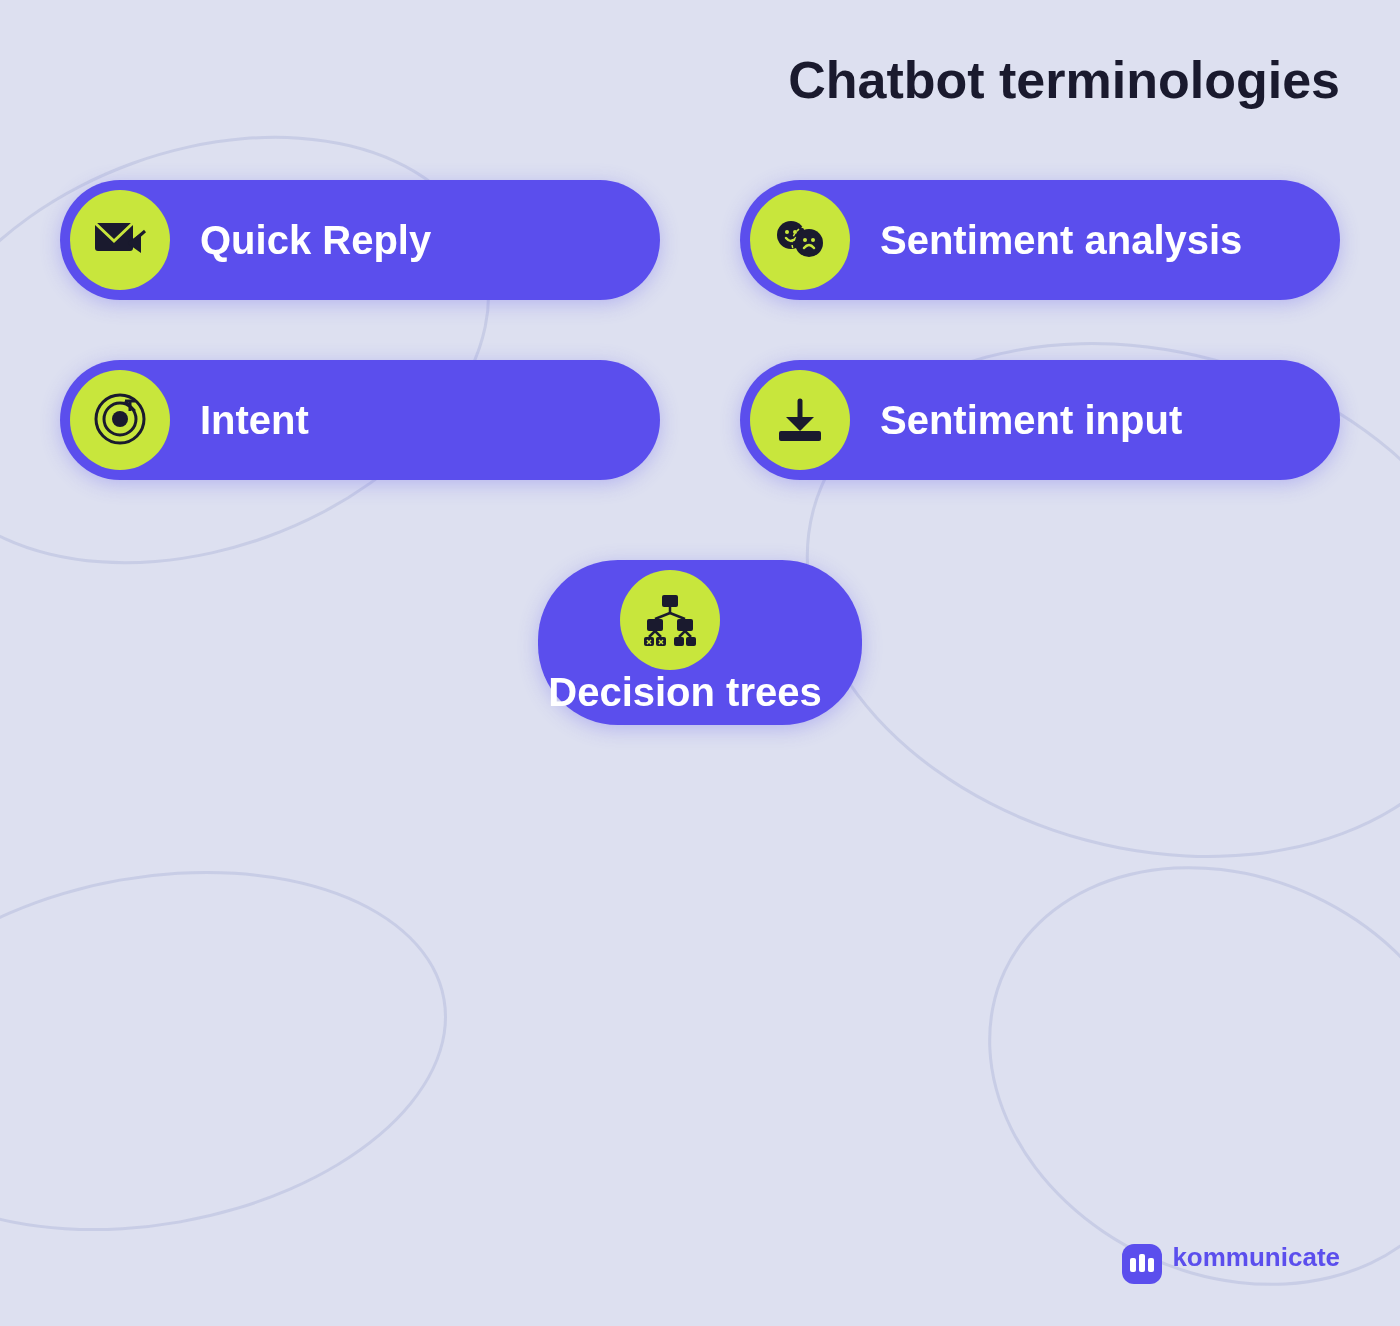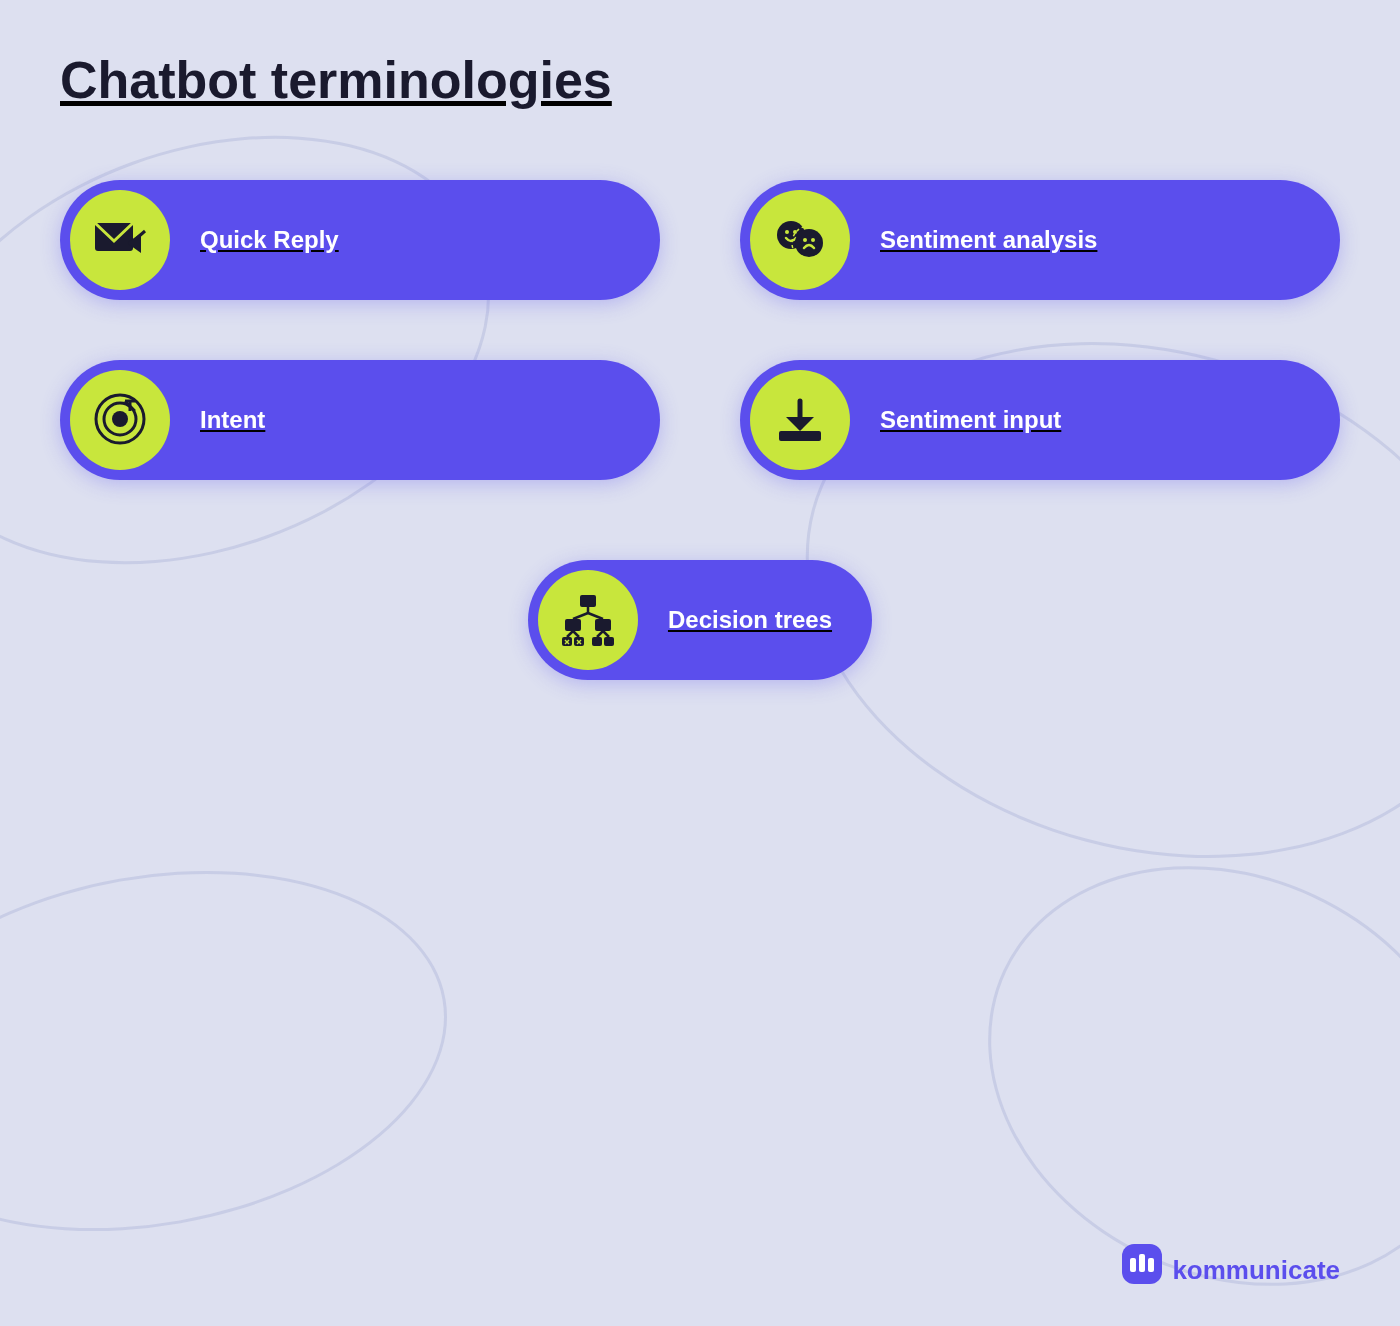--- a/index.html
+++ b/index.html
@@ -60,23 +60,22 @@
       transform: rotate(25deg);
     }
 
     .page-container {
       position: relative;
       z-index: 1;
       width: 100%;
       height: 100%;
       display: flex;
       flex-direction: column;
-      align-items: flex-start;
+      align-items: flex-end;
       padding: 50px 60px 40px;
-      text-decoration: underline;
     }
 
     .page-title {
       font-size: 52px;
       font-weight: 900;
       color: #1a1a2e;
       margin-bottom: 70px;
       text-align: center;
     }
 
@@ -111,39 +110,40 @@
       margin-right: 30px;
       flex-shrink: 0;
     }
 
     .term-icon-circle svg {
       width: 58px;
       height: 58px;
     }
 
     .term-label {
-      font-size: 24px;
+      font-size: 40px;
       font-weight: 600;
       color: #ffffff;
     }
 
     .center-card {
       grid-column: 1 / -1;
       max-width: 700px;
       margin: 0 auto;
       margin-top: 20px;
+      flex-direction: column;
     }
 
     
     .logo-area {
       position: absolute;
       bottom: 40px;
       right: 60px;
       display: flex;
-      align-items: flex-end;
+      align-items: flex-start;
       gap: 8px;
     }
 
     .logo-icon {
       width: 44px;
       height: 44px;
     }
 
     .logo-text {
       font-size: 26px;

